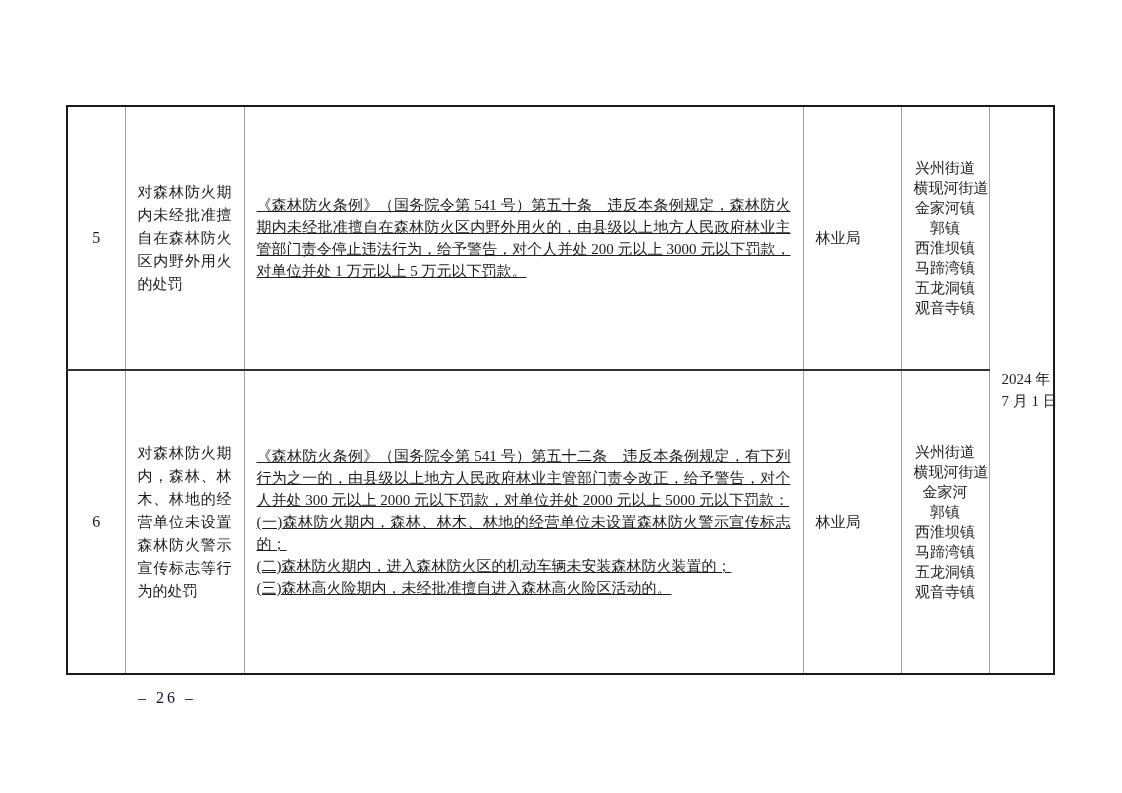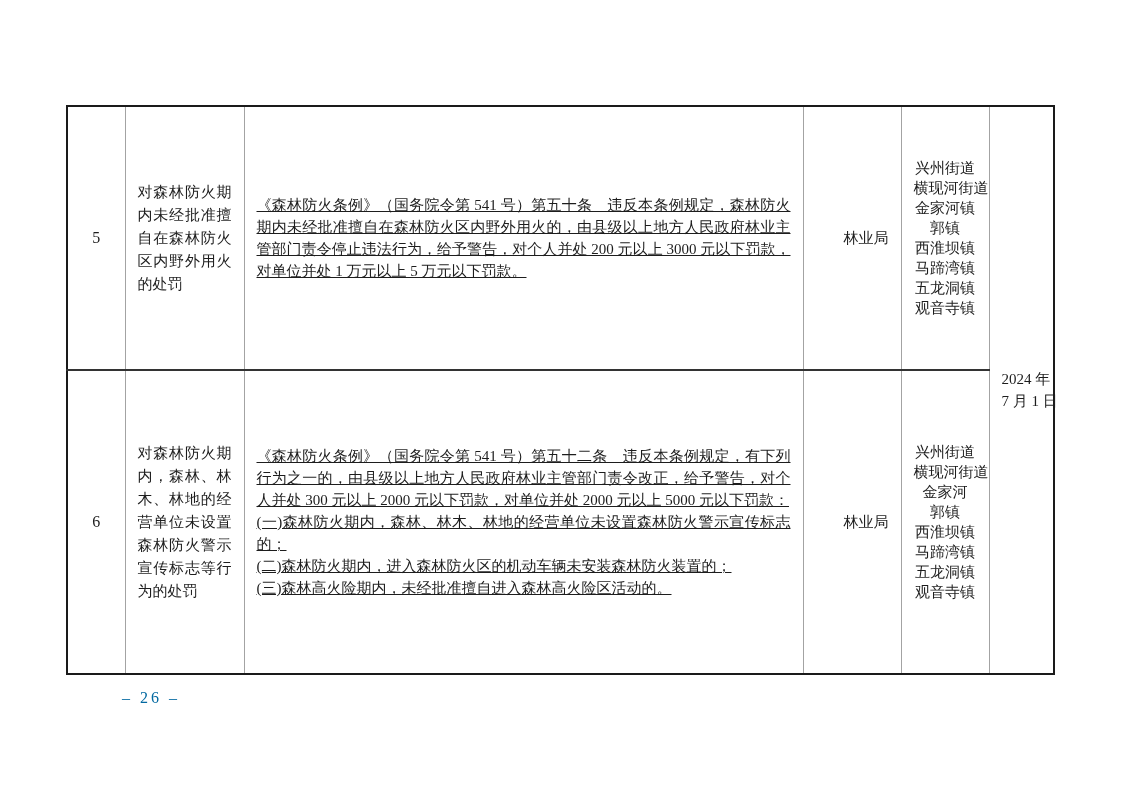--- a/index.html
+++ b/index.html
@@ -43,42 +43,42 @@
   }
   .legal-cell {
     padding: 2px 12px;
     font-size: 15px;
     line-height: 22px;
     text-align: justify;
     text-justify: inter-ideograph;
   }
   .legal-cell div { margin: 0; text-decoration: underline; }
   .dept-cell {
-    text-align: right;
+    text-align: left;
     font-size: 15px;
   }
   .towns-cell {
     text-align: center;
     font-size: 15px;
     line-height: 20px;
   }
   .towns-cell div { white-space: nowrap; }
   .date-cell {
     text-align: right;
     font-size: 15px;
     line-height: 22px;
   }
   .date-cell div { white-space: nowrap; }
   .page-number {
     position: absolute;
-    left: 122px;
+    left: 138px;
     top: 689px;
     font-size: 16px;
     letter-spacing: 3px;
-    color: #0369a1;
+    color: #0f172a;
   }
 </style>
 </head>
 <body>
 
 <div class="page">
   <table class="penalty-table">
     <colgroup>
       <col style="width:58px">
       <col style="width:119px">

